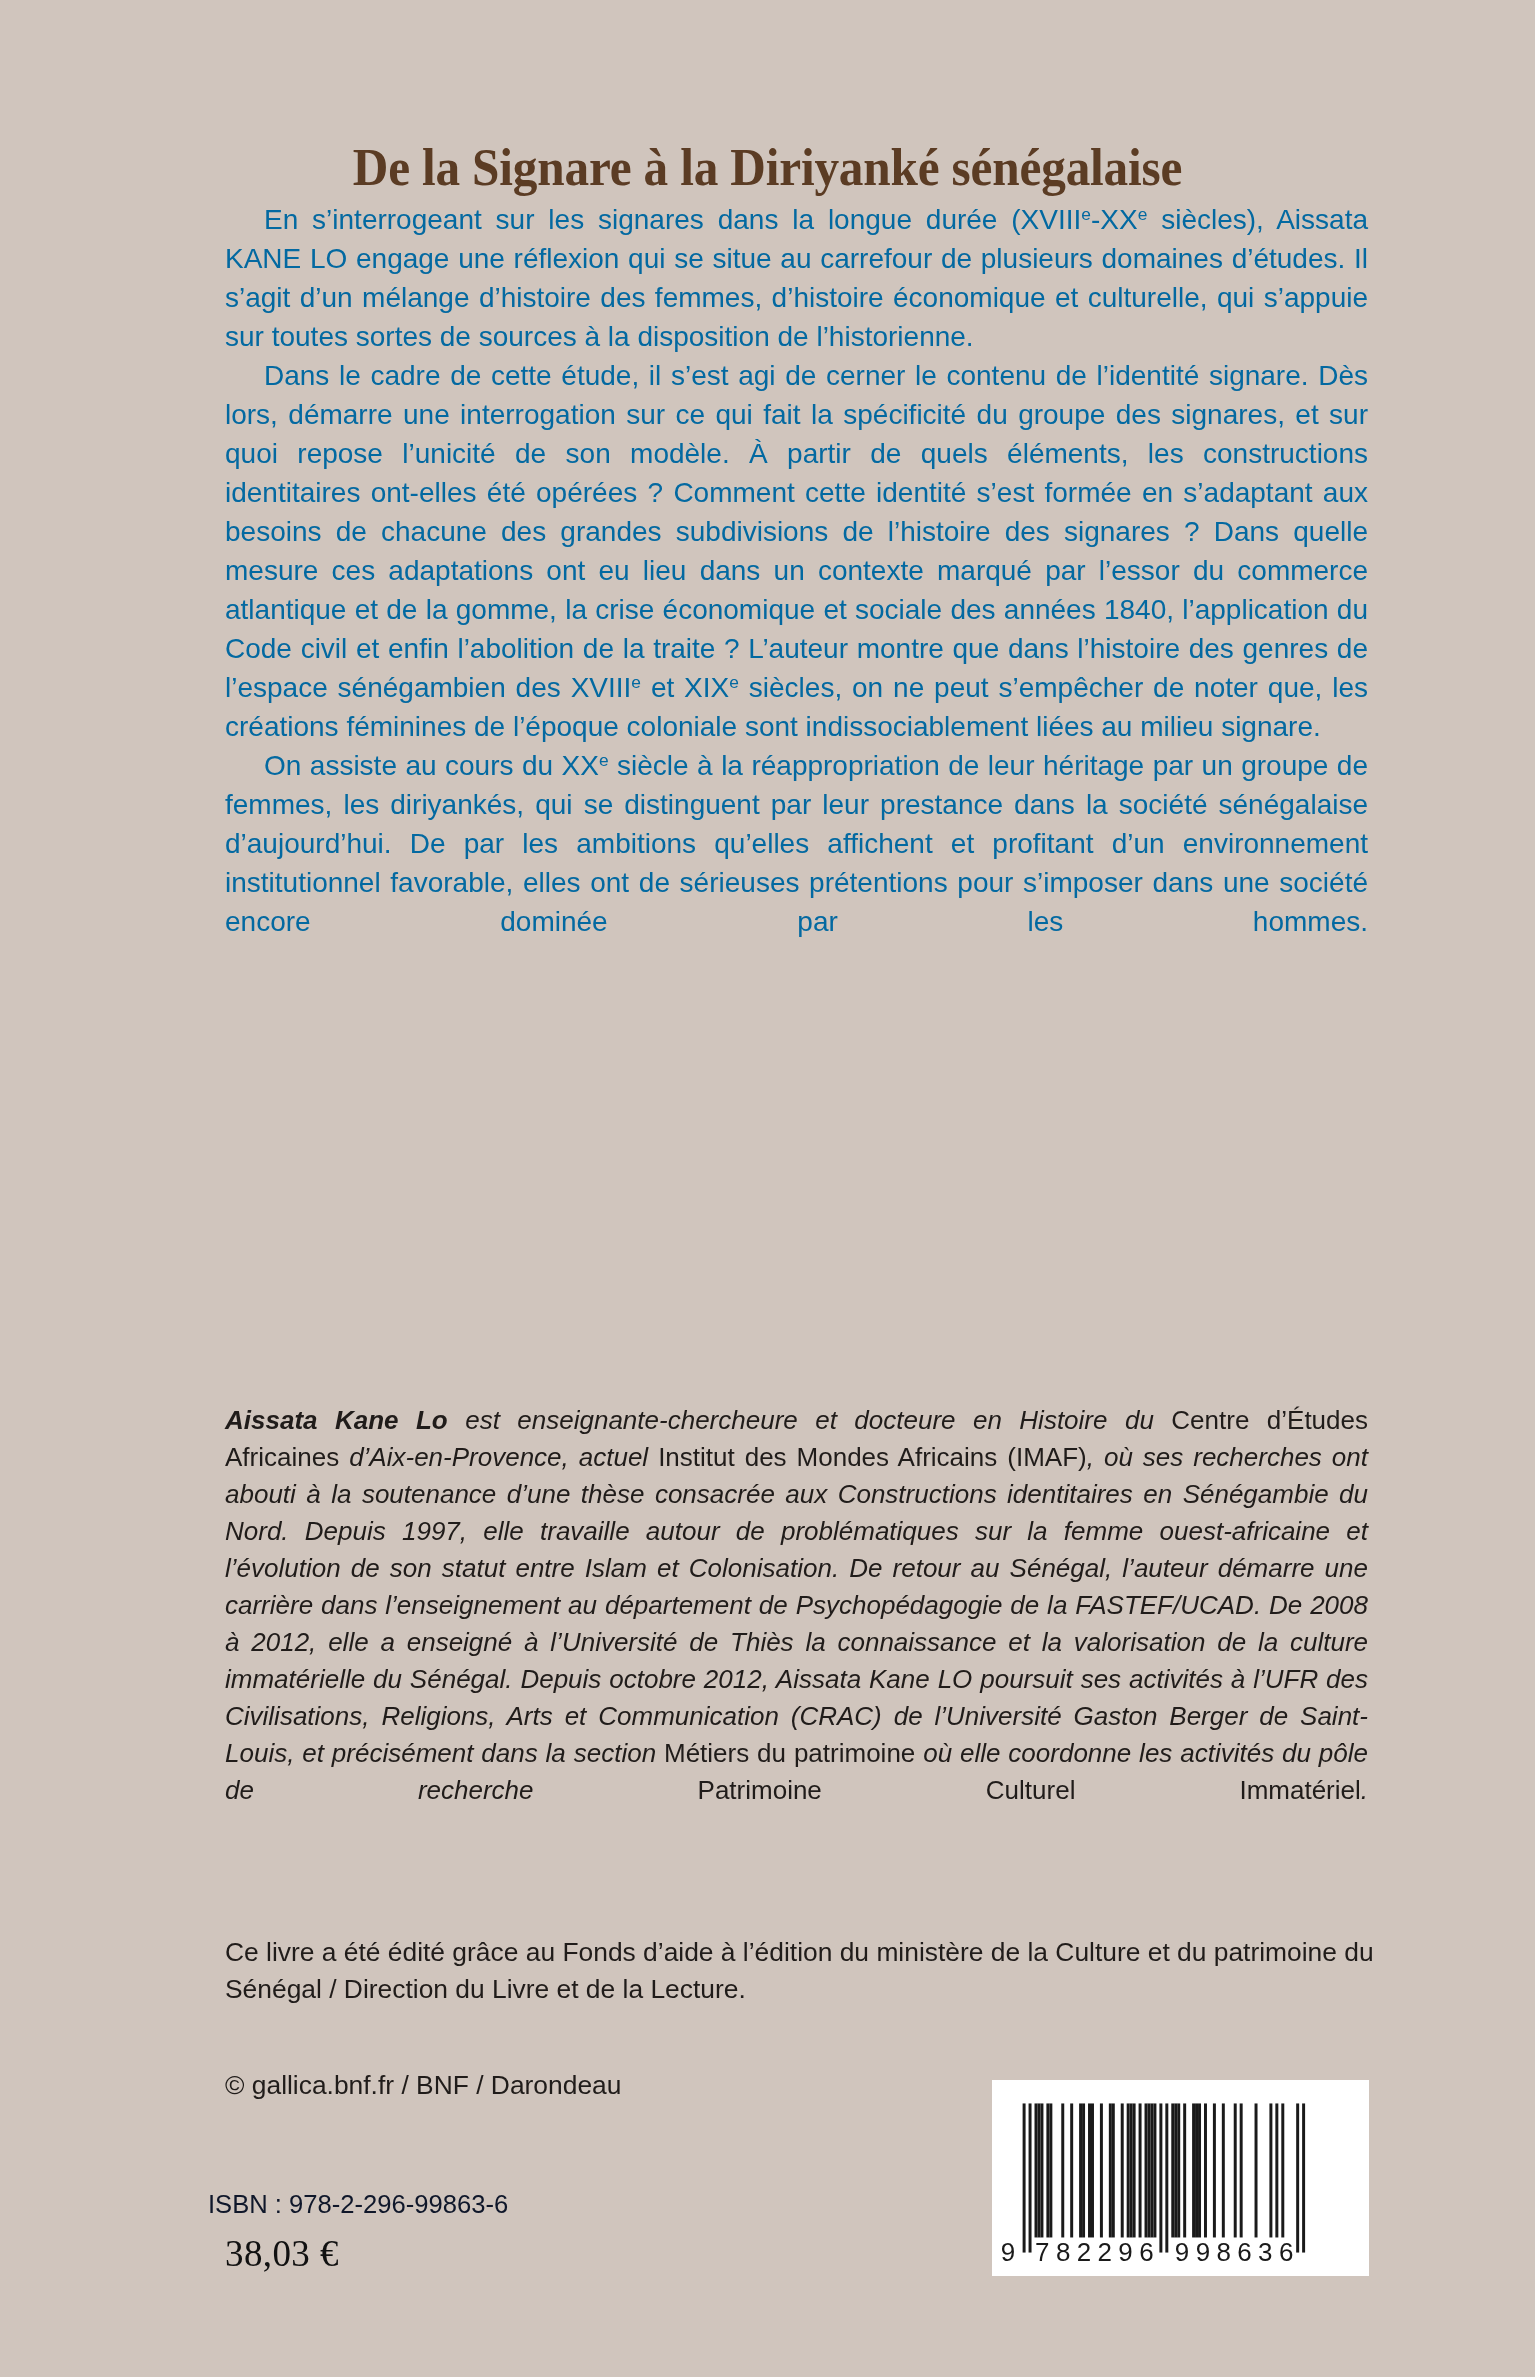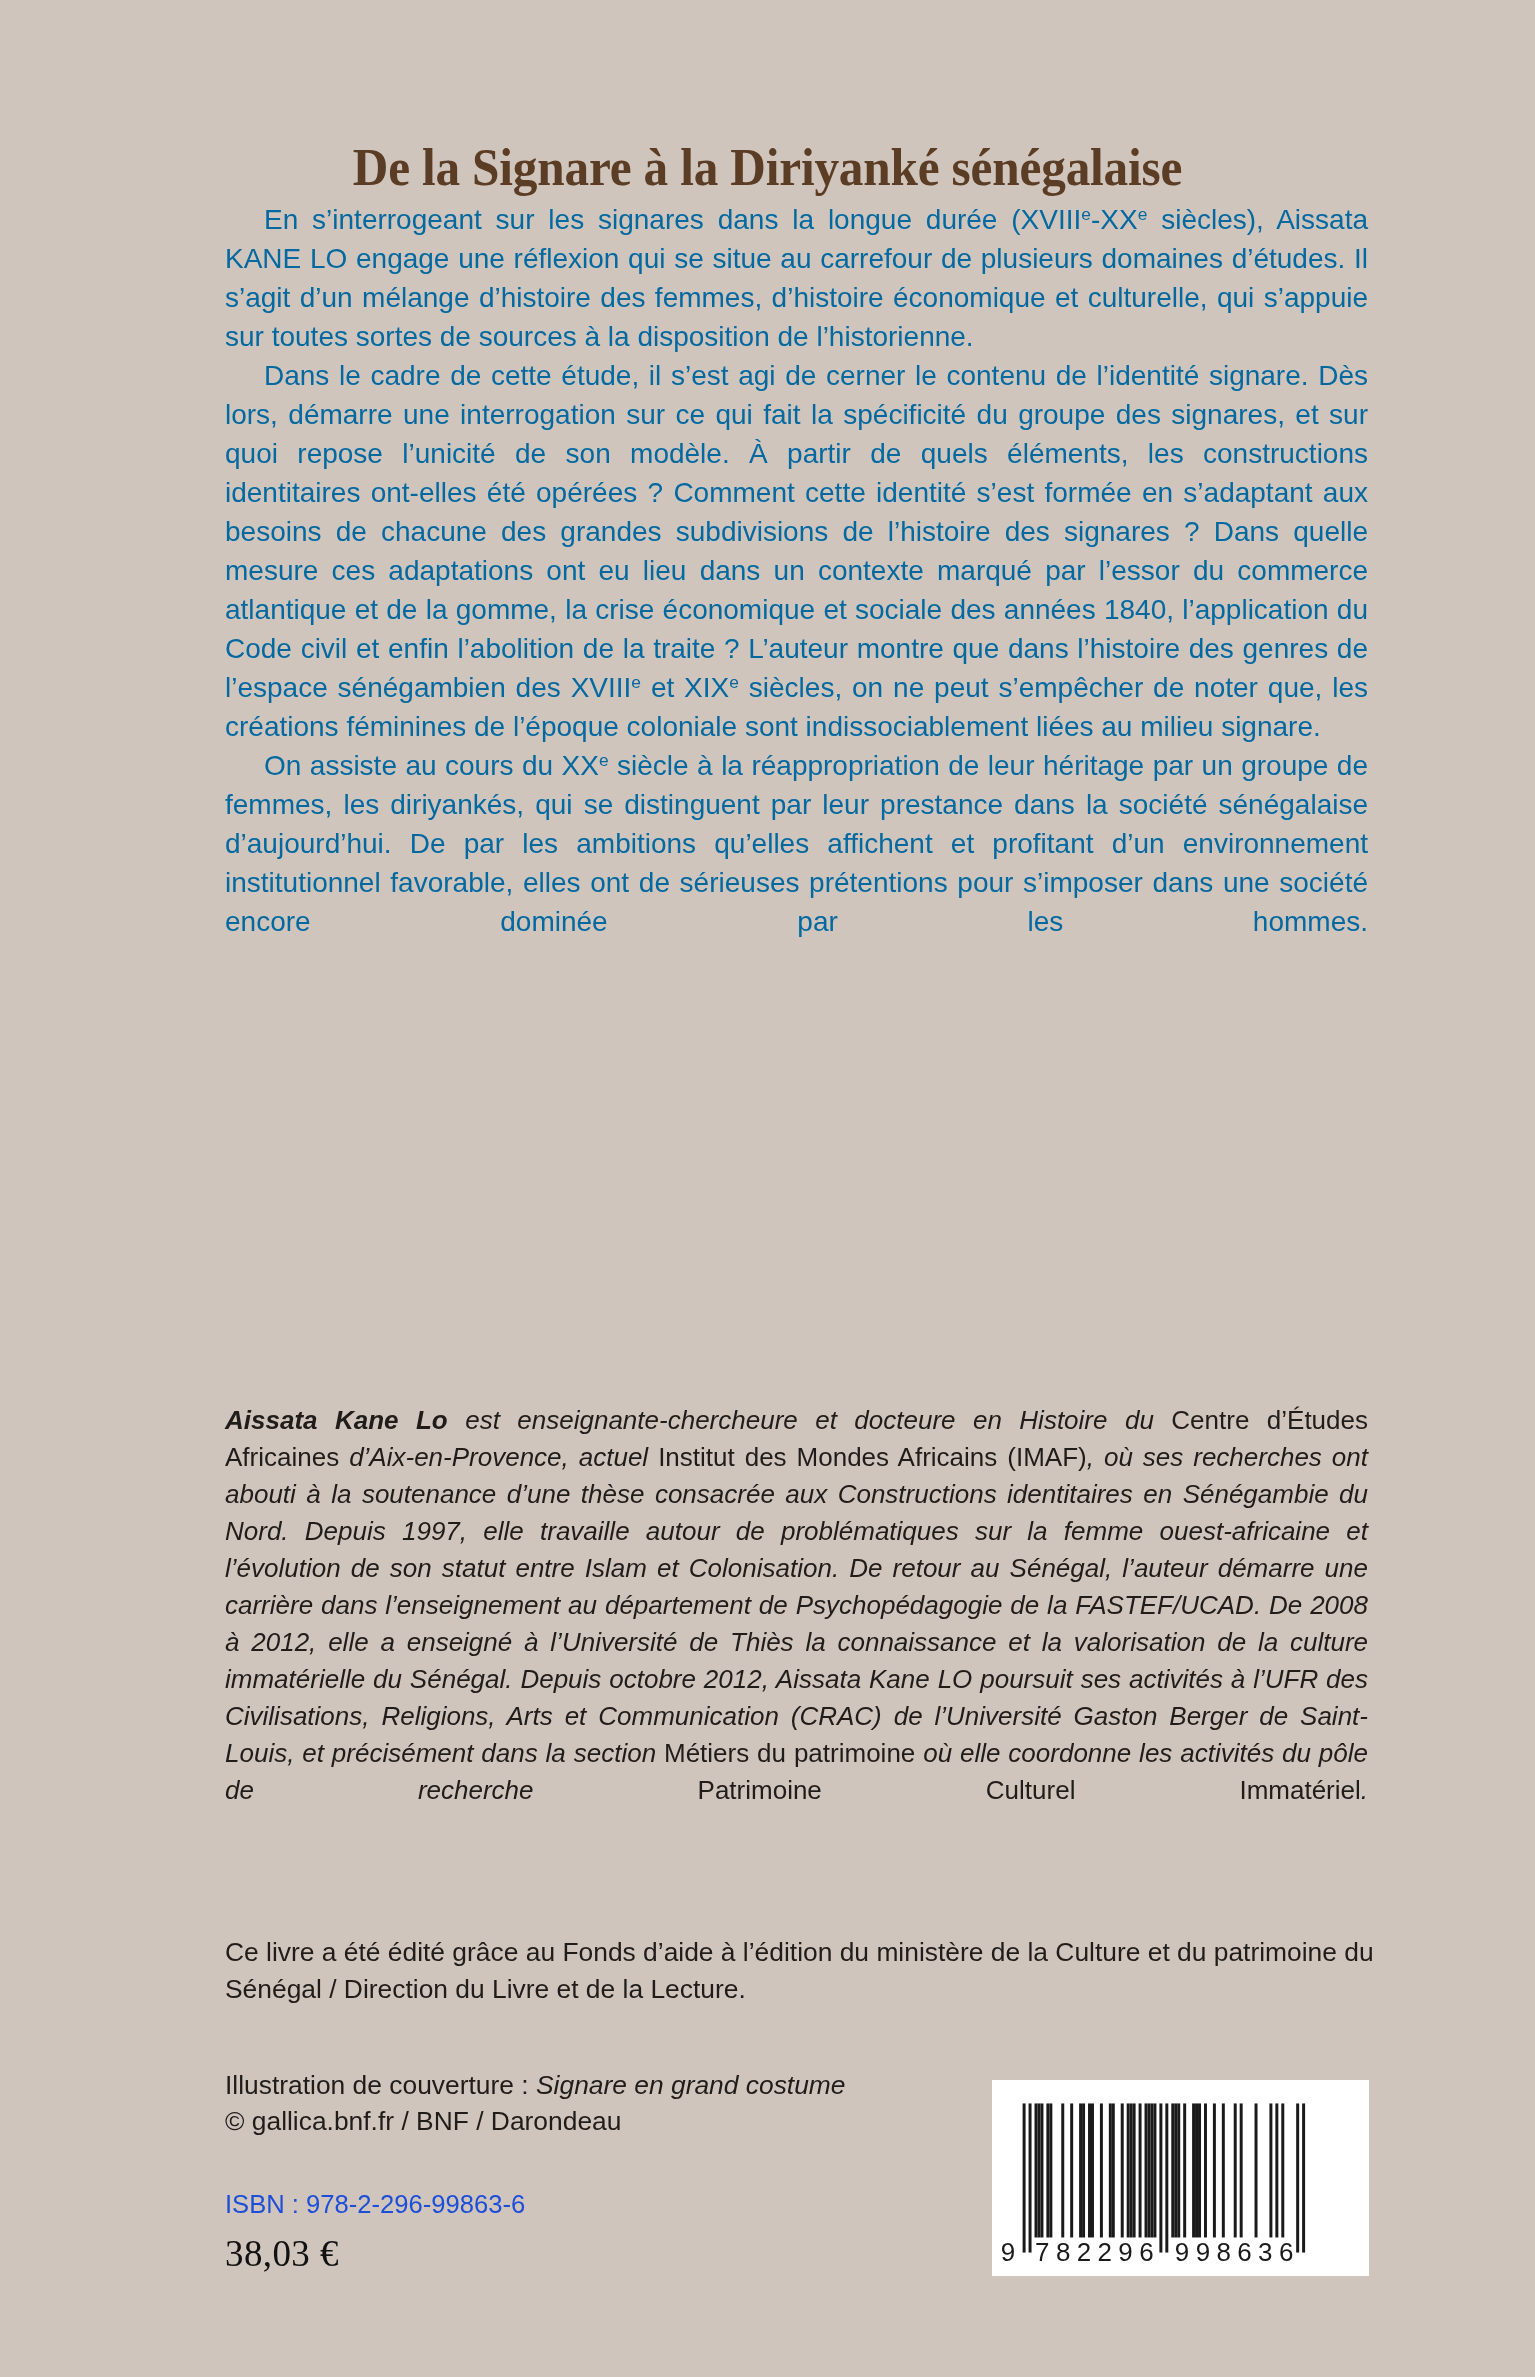--- a/index.html
+++ b/index.html
@@ -115,24 +115,24 @@
     top: 2067px;
     font-size: 26.4px;
     line-height: 36px;
     color: #201c1a;
   }
   .credits .it { font-style: italic; }
 
   
   .isbn {
     position: absolute;
-    left: 225px;
+    left: 208px;
     top: 2190px;
     font-size: 25.6px;
-    color: #1d4ed8;
+    color: #0f172a;
   }
   .price {
     position: absolute;
     left: 225px;
     top: 2232px;
     font-family: "Liberation Serif", "DejaVu Serif", serif;
     font-size: 37px;
     color: #111;
     letter-spacing: 0.4px;
   }
@@ -165,21 +165,20 @@
     <p><span>On assiste au cours du XX</span><sup>e</sup><span> siècle à la réappropriation de leur héritage par un groupe de femmes, les diriyankés, qui se distinguent par leur prestance dans la société sénégalaise d’aujourd’hui. De par les ambitions qu’elles affichent et profitant d’un environnement institutionnel favorable, elles ont de sérieuses prétentions pour s’imposer dans une société encore dominée par les hommes.</span></p>
   </div>
 
   <div class="bio">
     <p><span class="nm">Aissata Kane Lo</span><span> est enseignante-chercheure et docteure en Histoire du </span><span class="up">Centre d’Études Africaines</span><span> d’Aix-en-Provence, actuel </span><span class="up">Institut des Mondes Africains (IMAF)</span><span>, où ses recherches ont abouti à la soutenance d’une thèse consacrée aux Constructions identitaires en Sénégambie du Nord. Depuis 1997, elle travaille autour de problématiques sur la femme ouest-africaine et l’évolution de son statut entre Islam et Colonisation. De retour au Sénégal, l’auteur démarre une carrière dans l’enseignement au département de Psychopédagogie de la FASTEF/UCAD. De 2008 à 2012, elle a enseigné à l’Université de Thiès la connaissance et la valorisation de la culture immatérielle du Sénégal. Depuis octobre 2012, Aissata Kane LO poursuit ses activités à l’UFR des Civilisations, Religions, Arts et Communication (CRAC) de l’Université Gaston Berger de Saint-Louis, et précisément dans la section </span><span class="up">Métiers du patrimoine</span><span> où elle coordonne les activités du pôle de recherche </span><span class="up">Patrimoine Culturel Immatériel</span><span>.</span></p>
   </div>
 
   <div class="funding">Ce livre a été édité grâce au Fonds d’aide à l’édition du ministère de la Culture et du patrimoine du Sénégal / Direction du Livre et de la Lecture.</div>
 
   <div class="credits">
-    <div><span>Illustration de couverture : </span><span class="it">Signare en grand costume</span></div>
     <div>© gallica.bnf.fr / BNF / Darondeau</div>
   </div>
 
   <div class="isbn">ISBN : 978-2-296-99863-6</div>
   <div class="price">38,03 €</div>
 
   <div class="barcode-box">
     <div class="barcode-inner">
       <svg class="barcode-svg" width="377" height="196" viewBox="0 0 449 234" xmlns="http://www.w3.org/2000/svg">
         <rect x="0" y="0" width="449" height="234" fill="#ffffff"></rect>

